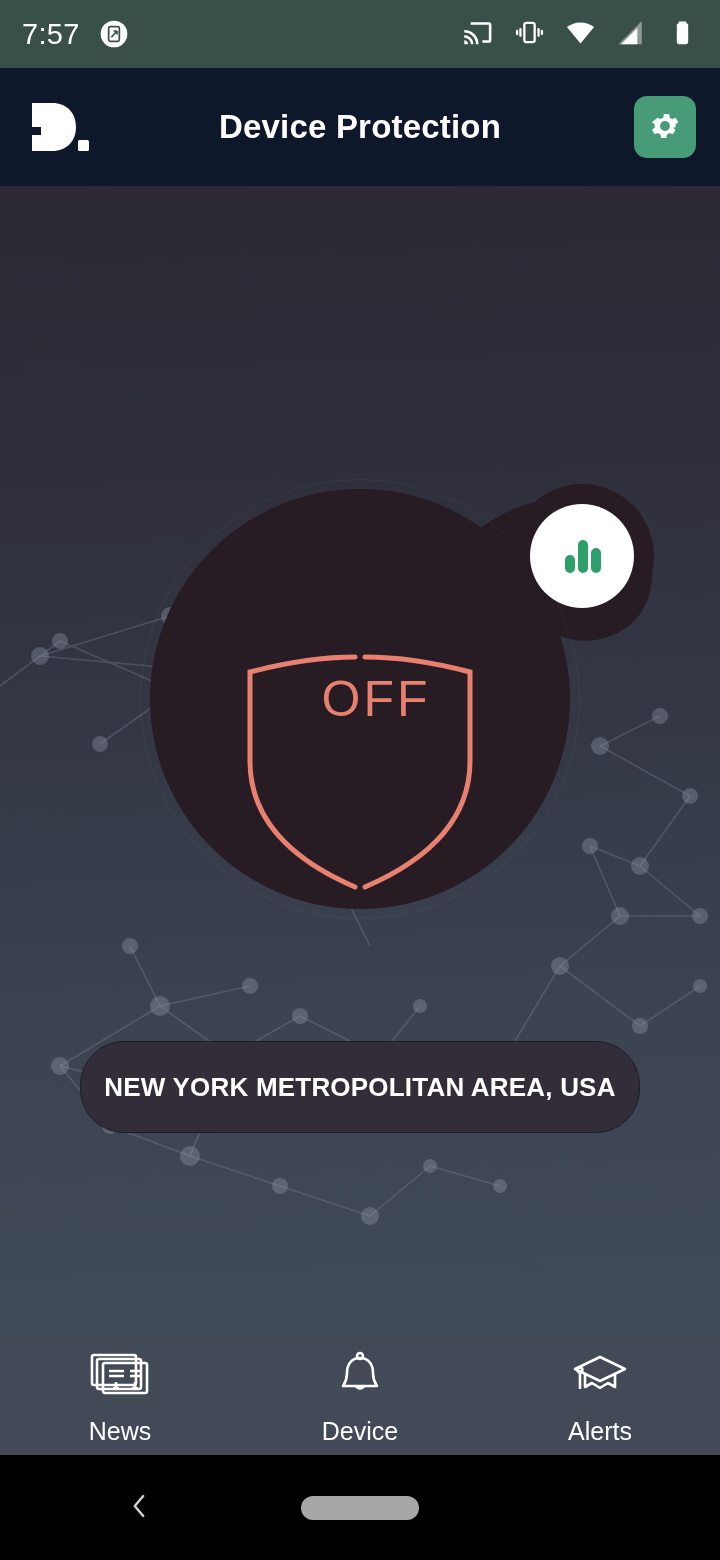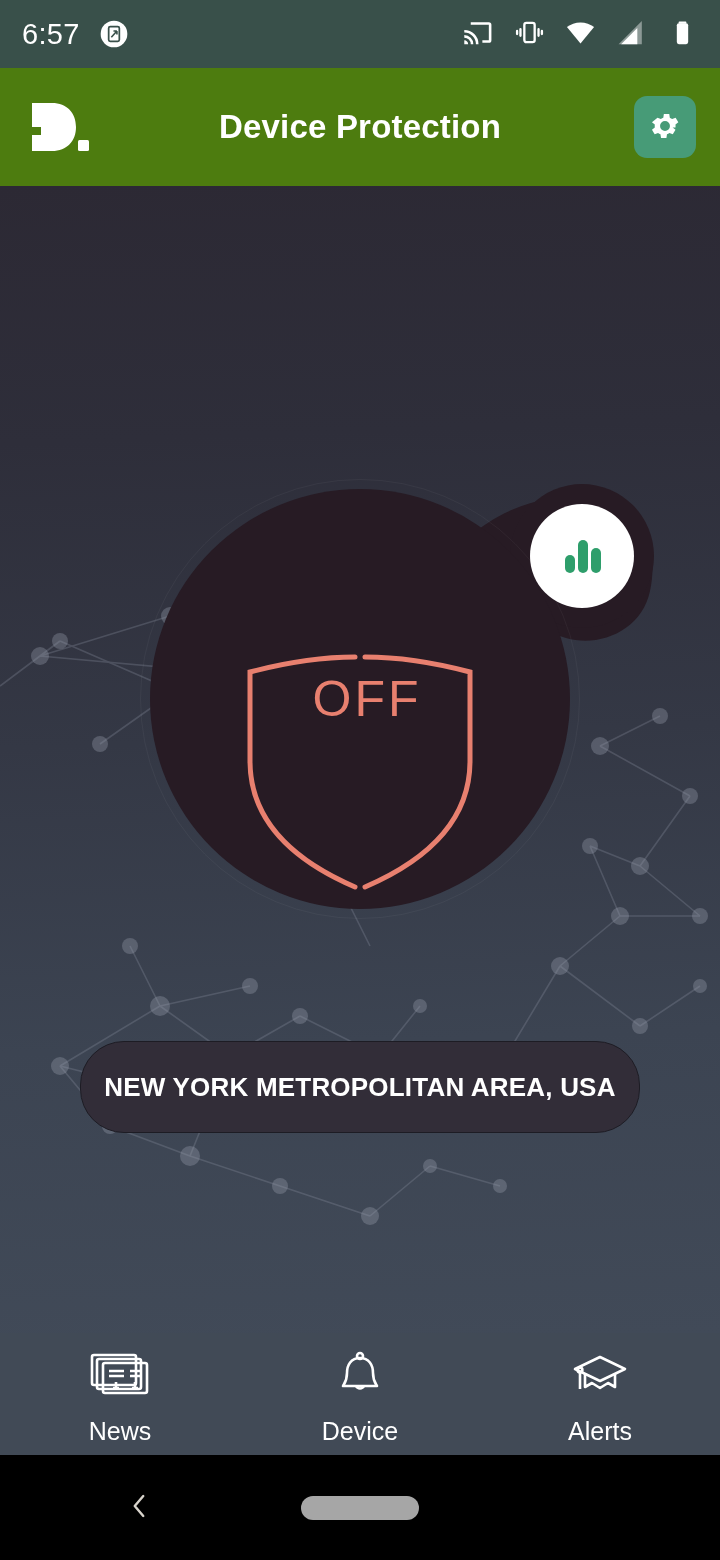--- a/index.html
+++ b/index.html
@@ -20,21 +20,21 @@
   .sb-time{
     color:#ffffff; font-size:29px; font-weight:400; letter-spacing:.3px;
     font-family:"Liberation Sans",sans-serif;
   }
   .sb-shot{ margin-left:18px; display:flex; align-items:center; }
   .sb-right{ margin-left:auto; display:flex; align-items:center; gap:20px; }
 
   
   .appbar{
     position:absolute; left:0; top:68px; width:720px; height:118px;
-    background:#4d7c0f; display:flex; align-items:center; z-index:25;
+    background:#0f172a; display:flex; align-items:center; z-index:25;
   }
   .logo{
     position:absolute; left:28px; top:50%; transform:translateY(-50%);
     width:62px; height:56px;
   }
   .appbar-title{
     position:absolute; left:0; right:0; text-align:center;
     color:#ffffff; font-size:33px; font-weight:bold; letter-spacing:.2px;
   }
   .gear-btn{
@@ -60,21 +60,21 @@
     border-radius:50%;
     background:#271b24;
     cursor:pointer;
   }
   .shield-circle::after{
     content:""; position:absolute; inset:-10px; border-radius:50%;
     border:1px solid rgba(255,255,255,.045);
   }
   .shield-svg{ position:absolute; left:0; top:0; width:420px; height:420px; }
   .off-label{
-    position:absolute; left:7px; top:0; width:420px; height:420px;
+    position:absolute; left:16px; top:0; width:420px; height:420px;
     display:flex; align-items:center; justify-content:center;
     color:#e8806f; font-size:50px; font-weight:300; letter-spacing:3px;
     font-family:"Liberation Sans",sans-serif;
   }
 
   .stats-badge{
     position:absolute; left:530px; top:318px; width:104px; height:104px;
     border-radius:50%; background:#ffffff; cursor:pointer;
     display:flex; align-items:center; justify-content:center;
     z-index:6;
@@ -113,21 +113,21 @@
     position:absolute; left:50%; top:50%; transform:translate(-50%,-50%);
     width:118px; height:24px; border-radius:12px; background:#a6a6a6; cursor:pointer;
   }
 </style>
 </head>
 <body>
 
 <div id="phone">
 
   <div class="statusbar">
-    <span class="sb-time">6:57</span>
+    <span class="sb-time">7:57</span>
 
     <span class="sb-shot">
       <svg width="32" height="32" viewBox="0 0 24 24">
         <circle cx="12" cy="12" r="10" fill="#fff"></circle>
         <rect x="8" y="6.5" width="8" height="11" rx="1.2" fill="none" stroke="#39504a" stroke-width="1.3"></rect>
         <path d="M10 14.5 L14.2 9.8 M14.2 9.8 h-2.6 M14.2 9.8 v2.6" stroke="#39504a" stroke-width="1.2" fill="none"></path>
       </svg>
     </span>
 
     <span class="sb-right">

